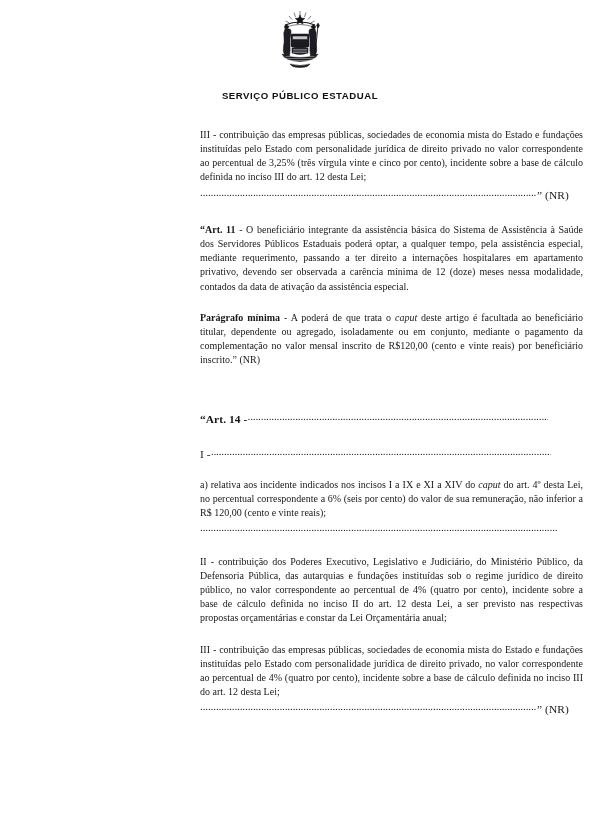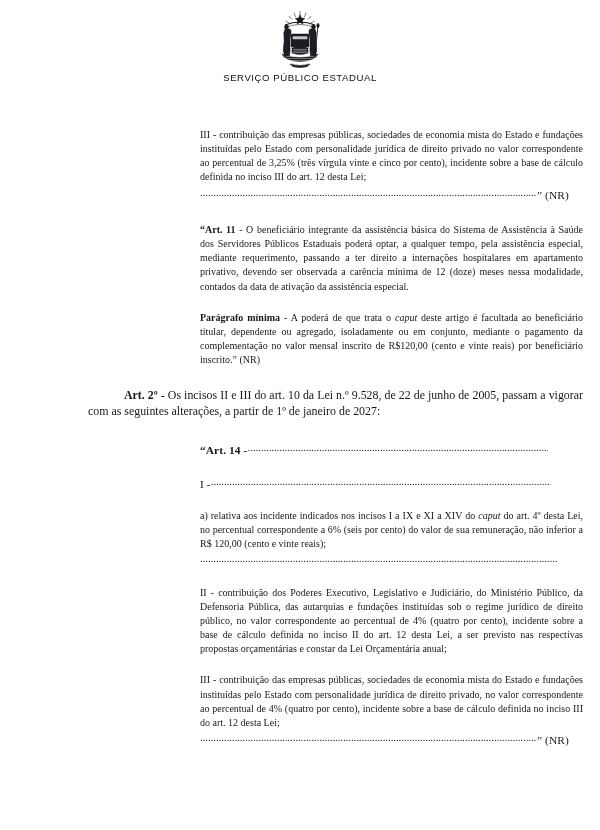--- a/index.html
+++ b/index.html
@@ -30,23 +30,23 @@
     padding-top: 8px;
     text-align: center;
   }
   .crest {
     display: block;
     margin: 0 auto;
     width: 60px;
     height: 62px;
   }
   .header-title {
-    margin: 3px auto 0 auto;
+    margin: 21px auto 0 auto;
     font-family: "Liberation Sans", "DejaVu Sans", sans-serif;
-    font-weight: normal;
+    font-weight: bold;
     font-size: 9.6px;
     letter-spacing: 0.55px;
     color: #101014;
     line-height: 1.1;
   }
 
   
   .body-area {
     position: absolute;
     left: 0;
@@ -176,23 +176,20 @@
     </div>
 
     <div class="gap-md"></div>
 
     <div class="inset">
       <p class="para"><b>Parágrafo mínima</b><span> - A poderá de que trata o </span><i>caput</i><span> deste artigo é facultada ao beneficiário titular, dependente ou agregado, isoladamente ou em conjunto, mediante o pagamento da complementação no valor mensal inscrito de R$120,00 (cento e vinte reais) por beneficiário inscrito.” (NR)</span></p>
     </div>
 
     <div class="gap-lg"></div>
 
-    <div class="outer">
-      <p class="outer-para"><b>Art. 2º</b><span> - Os incisos II e III do art. 10 da Lei n.º 9.528, de 22 de junho de 2005, passam a vigorar com as seguintes alterações, a partir de 1º de janeiro de 2027:</span></p>
-    </div>
 
     <div class="gap-lg"></div>
 
     <div class="inset">
       <div class="dots-line"><b>“Art. 14 -</b><span class="dots dots-art">.....................................................................................................................................................................</span></div>
     </div>
 
     <div class="gap-md"></div>
 
     <div class="inset">

